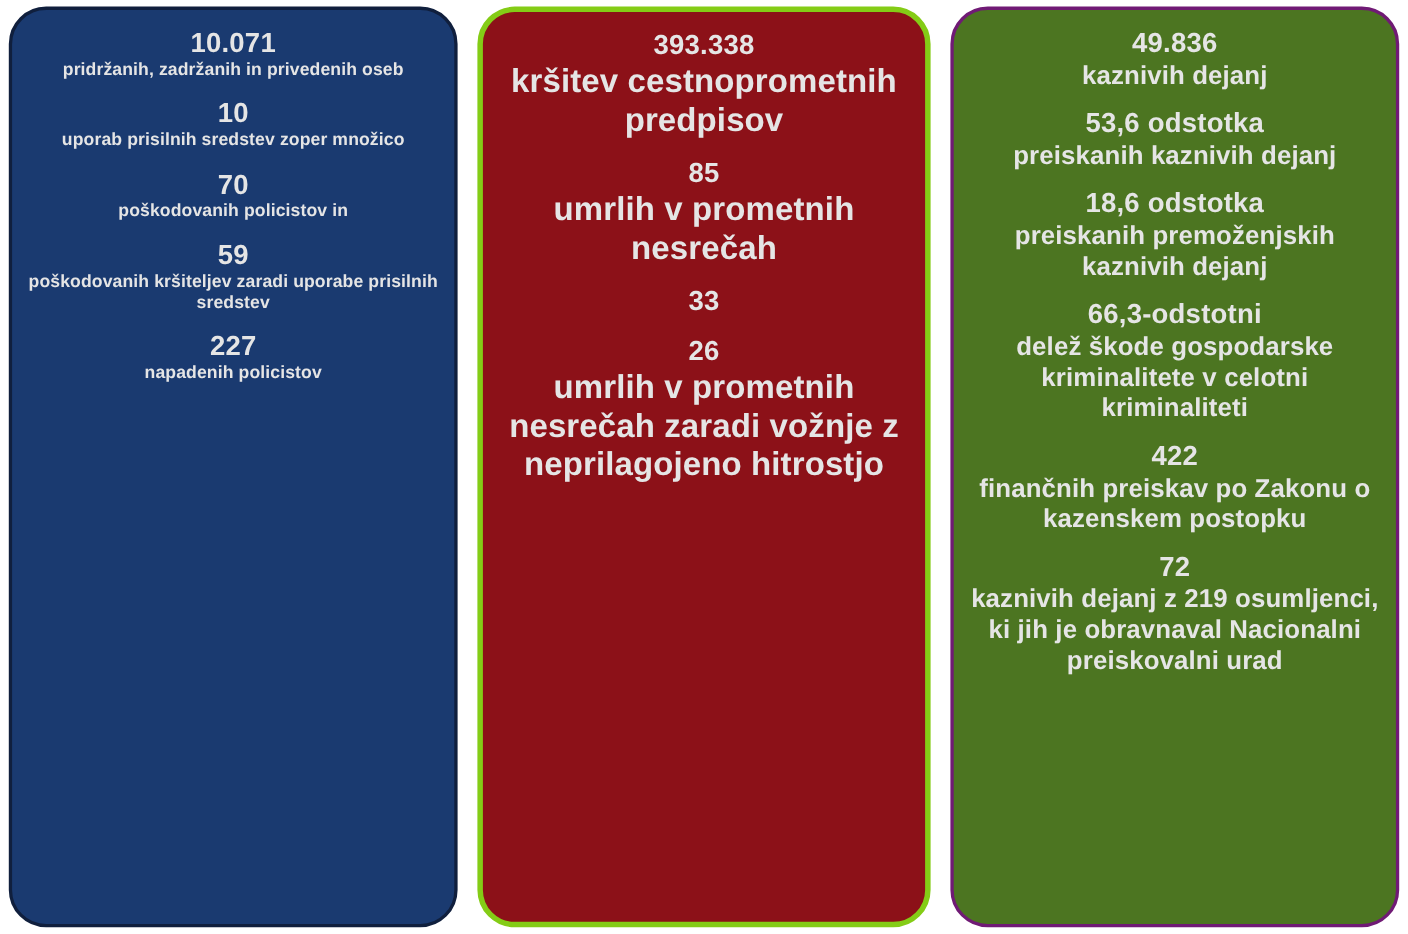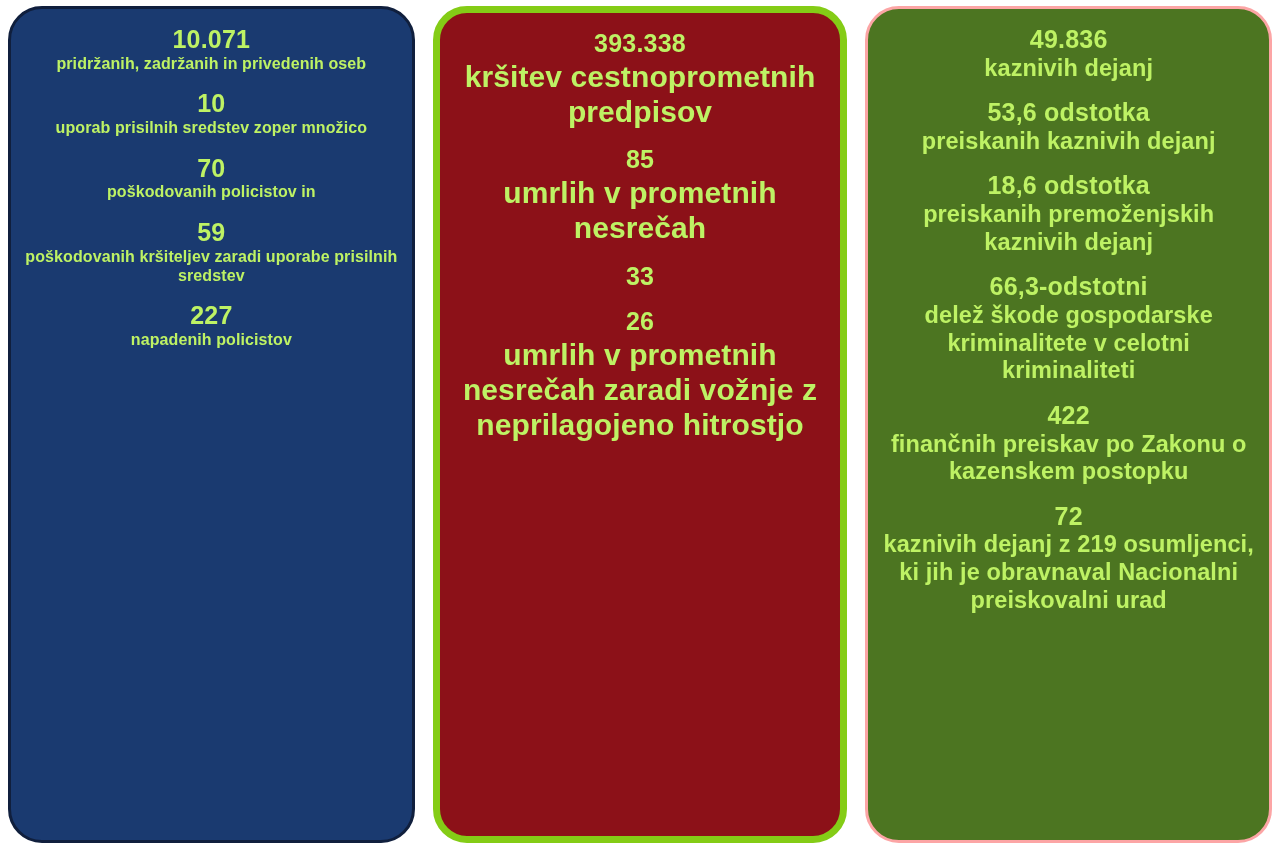--- a/index.html
+++ b/index.html
@@ -23,34 +23,34 @@
   }
   .panel {
     flex: 1 1 0;
     border-radius: 34px;
     box-sizing: border-box;
     padding: 16px 14px 16px 14px;
     display: flex;
     flex-direction: column;
     align-items: center;
     justify-content: flex-start;
-    color: #bef264;
+    color: #e5e5e5;
     overflow: hidden;
   }
   .panel-blue {
     background: #1a3a70;
     border: 3px solid #101f3d;
   }
   .panel-red {
     background: #8c1118;
-    border: 7px solid #84cc16;
+    border: 5px solid #84cc16;
   }
   .panel-green {
     background: #4c7521;
-    border: 3px solid #fca5a5;
+    border: 3px solid #701a75;
   }
   .stat {
     text-align: center;
     font-weight: bold;
     line-height: 1.18;
     margin: 0 0 16px 0;
     width: 100%;
   }
   .panel .stat:last-child {
     margin-bottom: 0;

